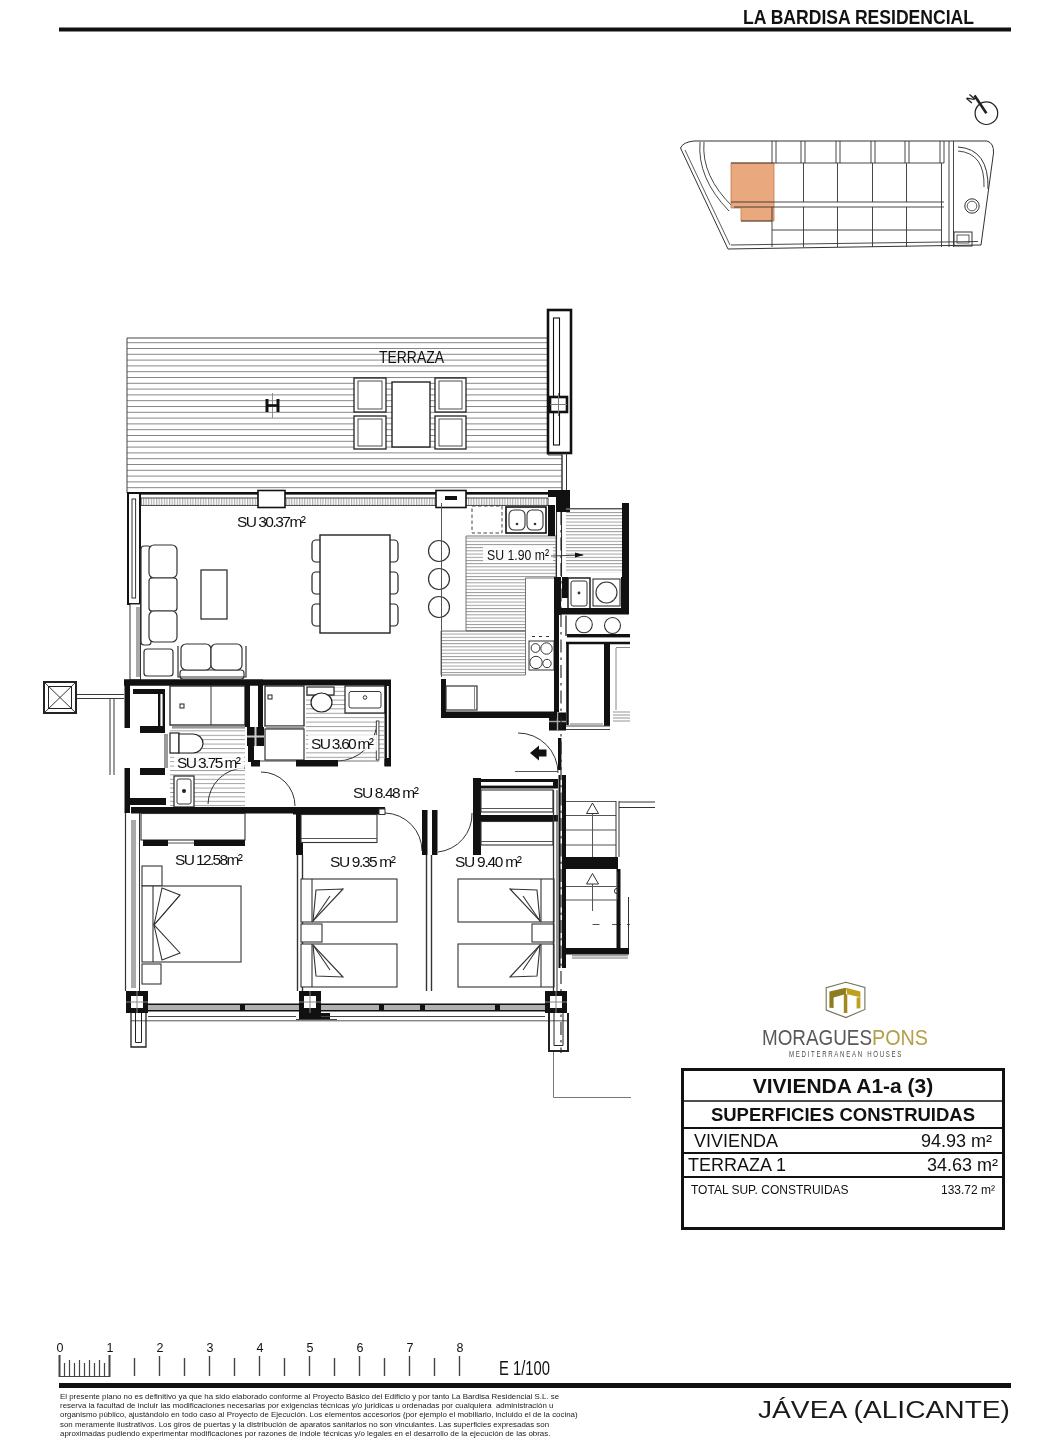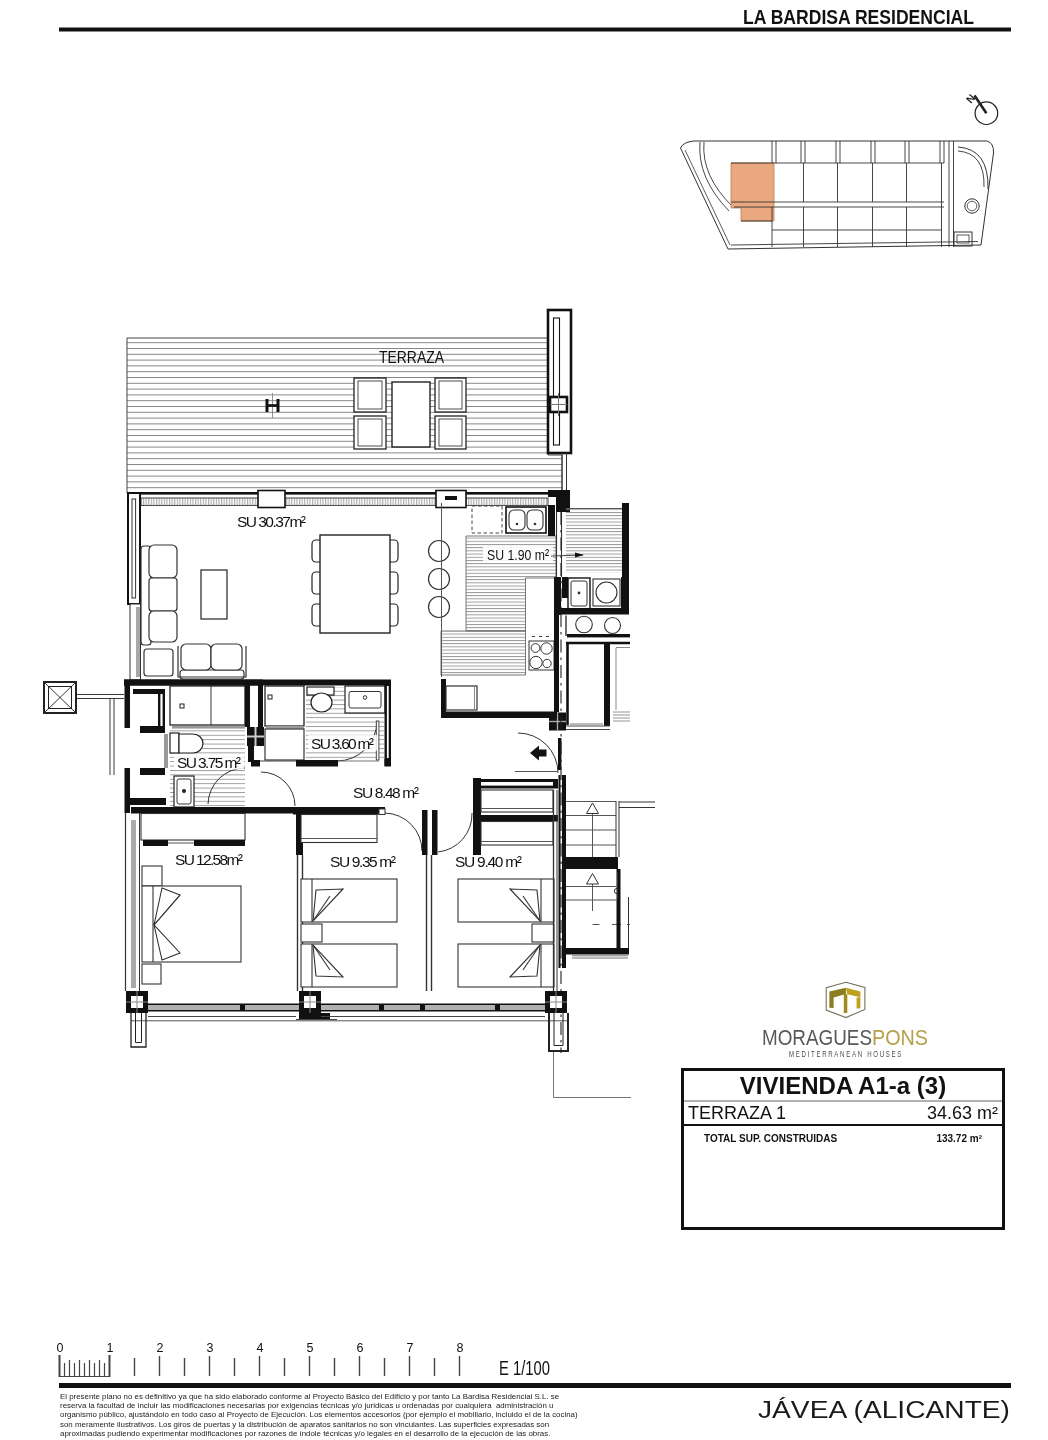--- a/index.html
+++ b/index.html
@@ -594,23 +594,25 @@
 <text x="499" y="1375" font-size="19.5" textLength="51" lengthAdjust="spacingAndGlyphs" fill="#111" style="filter:grayscale(1)">E 1/100</text>
 </svg>
 
 <svg class="abs" style="left:683px;top:1020px" width="330" height="42">
 <text x="79" y="25" font-family="Liberation Sans, sans-serif" font-size="21.5" textLength="110" lengthAdjust="spacingAndGlyphs" fill="#58595b">MORAGUES</text>
     <text x="189" y="25" font-family="Liberation Sans, sans-serif" font-size="21.5" textLength="56" lengthAdjust="spacingAndGlyphs" fill="#b5a04a">PONS</text>
 <text x="106" y="37" font-family="Liberation Sans, sans-serif" font-size="9" textLength="114" lengthAdjust="spacingAndGlyphs" fill="#4c4c4e" letter-spacing="2.5">MEDITERRANEAN HOUSES</text>
 </svg>
 
 <div class="abs" style="left:681px;top:1068px;width:324px;height:162px;border:3px solid #111;box-sizing:border-box;filter:grayscale(1)">
-<div style="height:29px;border-bottom:2px solid #eab308;text-align:center;font-size:24px;font-weight:bold;line-height:30px">VIVIENDA A1-a (3)</div>
+<div style="height:29px;border-bottom:2px solid #1d4ed8;text-align:center;font-size:21px;font-weight:bold;line-height:30px">VIVIENDA A1-a (3)</div>
+<div style="height:25px;border-bottom:2px solid #111;text-align:center;font-size:18.5px;font-weight:bold;line-height:26px">SUPERFICIES CONSTRUIDAS</div>
+<div style="height:23px;border-bottom:2px solid #111;font-size:18px;line-height:24px;padding:0 10px">VIVIENDA<span style="float:right">94.93 m²</span></div>
 <div style="height:22px;border-bottom:2px solid #111;font-size:18px;line-height:23px;padding:0 4px">TERRAZA 1<span style="float:right">34.63 m²</span></div>
-<div style="height:25px;font-size:10px;font-weight:bold;line-height:25px;padding:0 20px;display:flex;justify-content:space-between;white-space:nowrap">
+<div style="height:25px;font-size:12px;font-weight:normal;line-height:25px;padding:0 7px;display:flex;justify-content:space-between;white-space:nowrap">
       <span>TOTAL SUP. CONSTRUIDAS</span>
       <span>133.72 m²</span>
     </div>
 </div>
 
 <svg class="abs" style="left:0;top:0;filter:grayscale(1)" width="1048" height="40">
     <text x="743" y="24" font-family="Liberation Sans, sans-serif" font-size="20.5" font-weight="bold" textLength="231" lengthAdjust="spacingAndGlyphs" fill="#111">LA BARDISA RESIDENCIAL</text>
   </svg>
 
 <svg class="abs" style="left:0;top:1392px;filter:grayscale(1)" width="1048" height="40">

